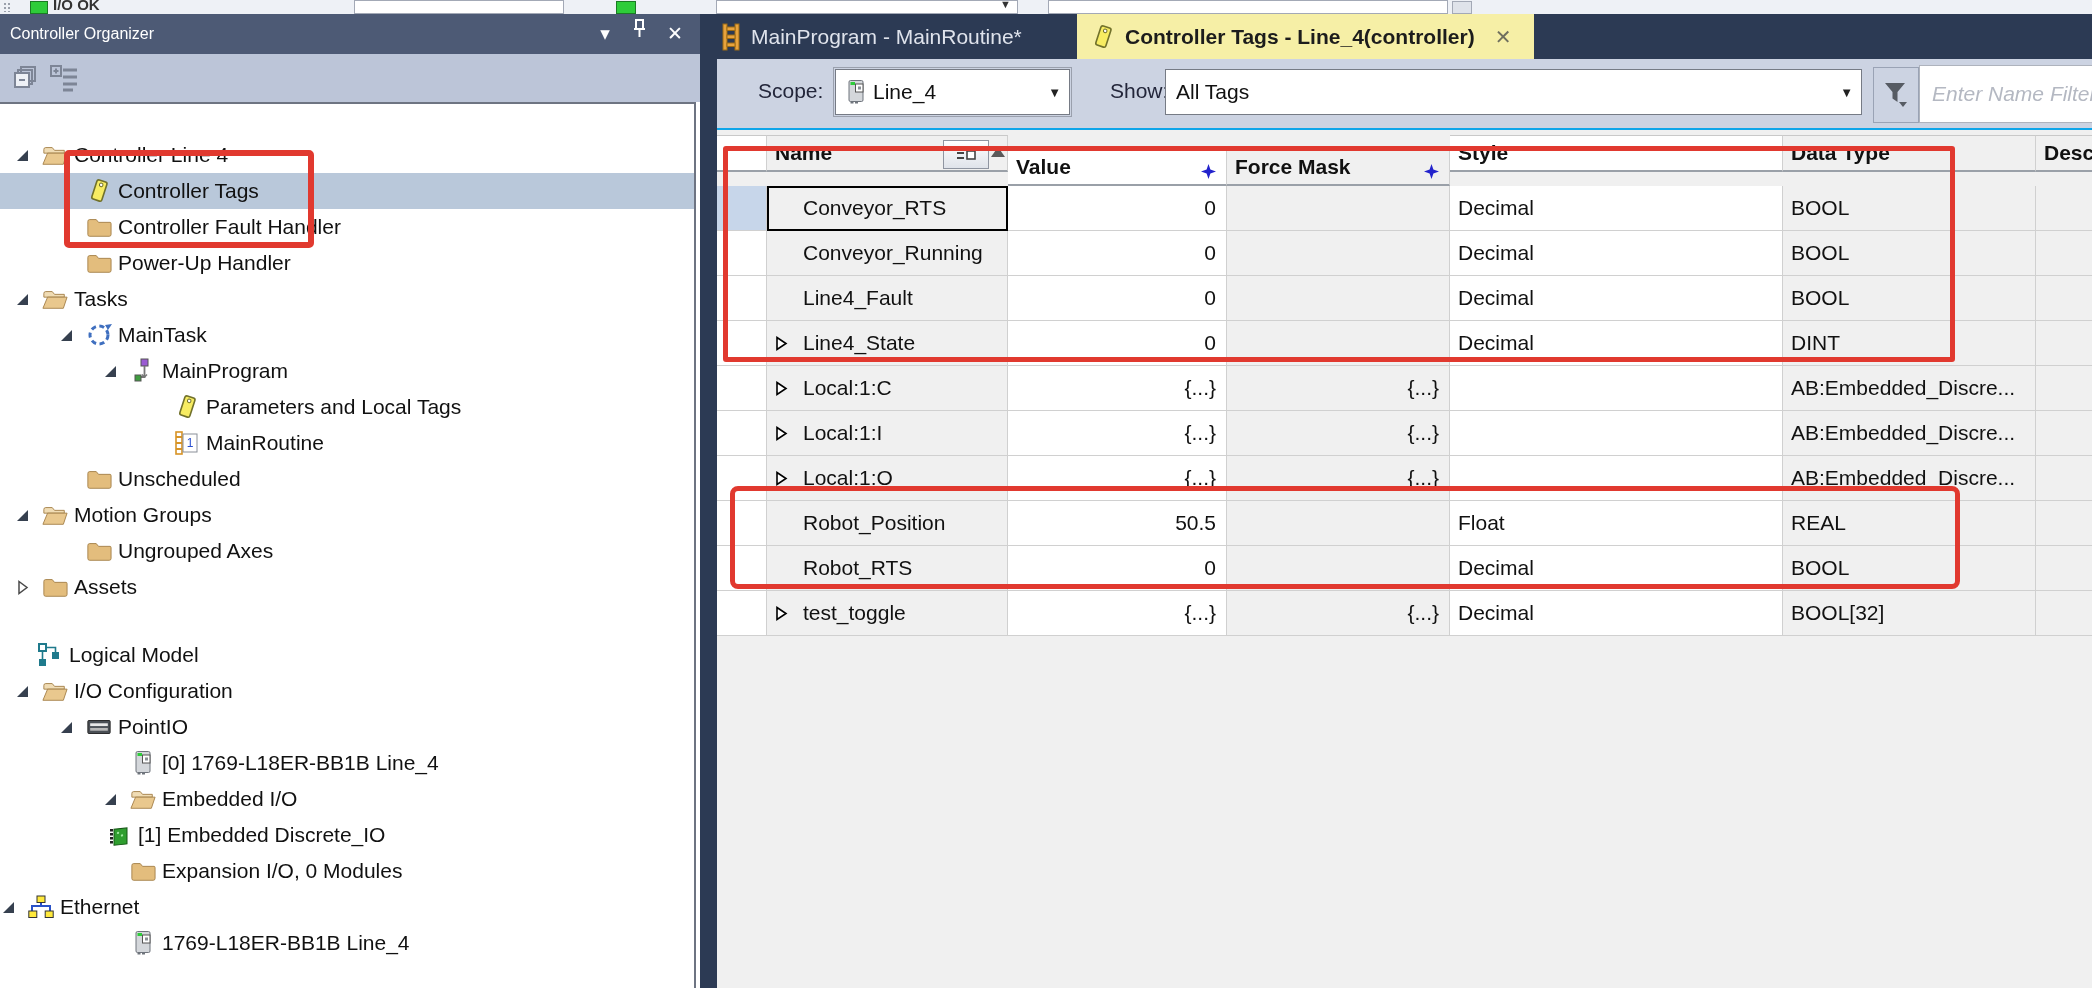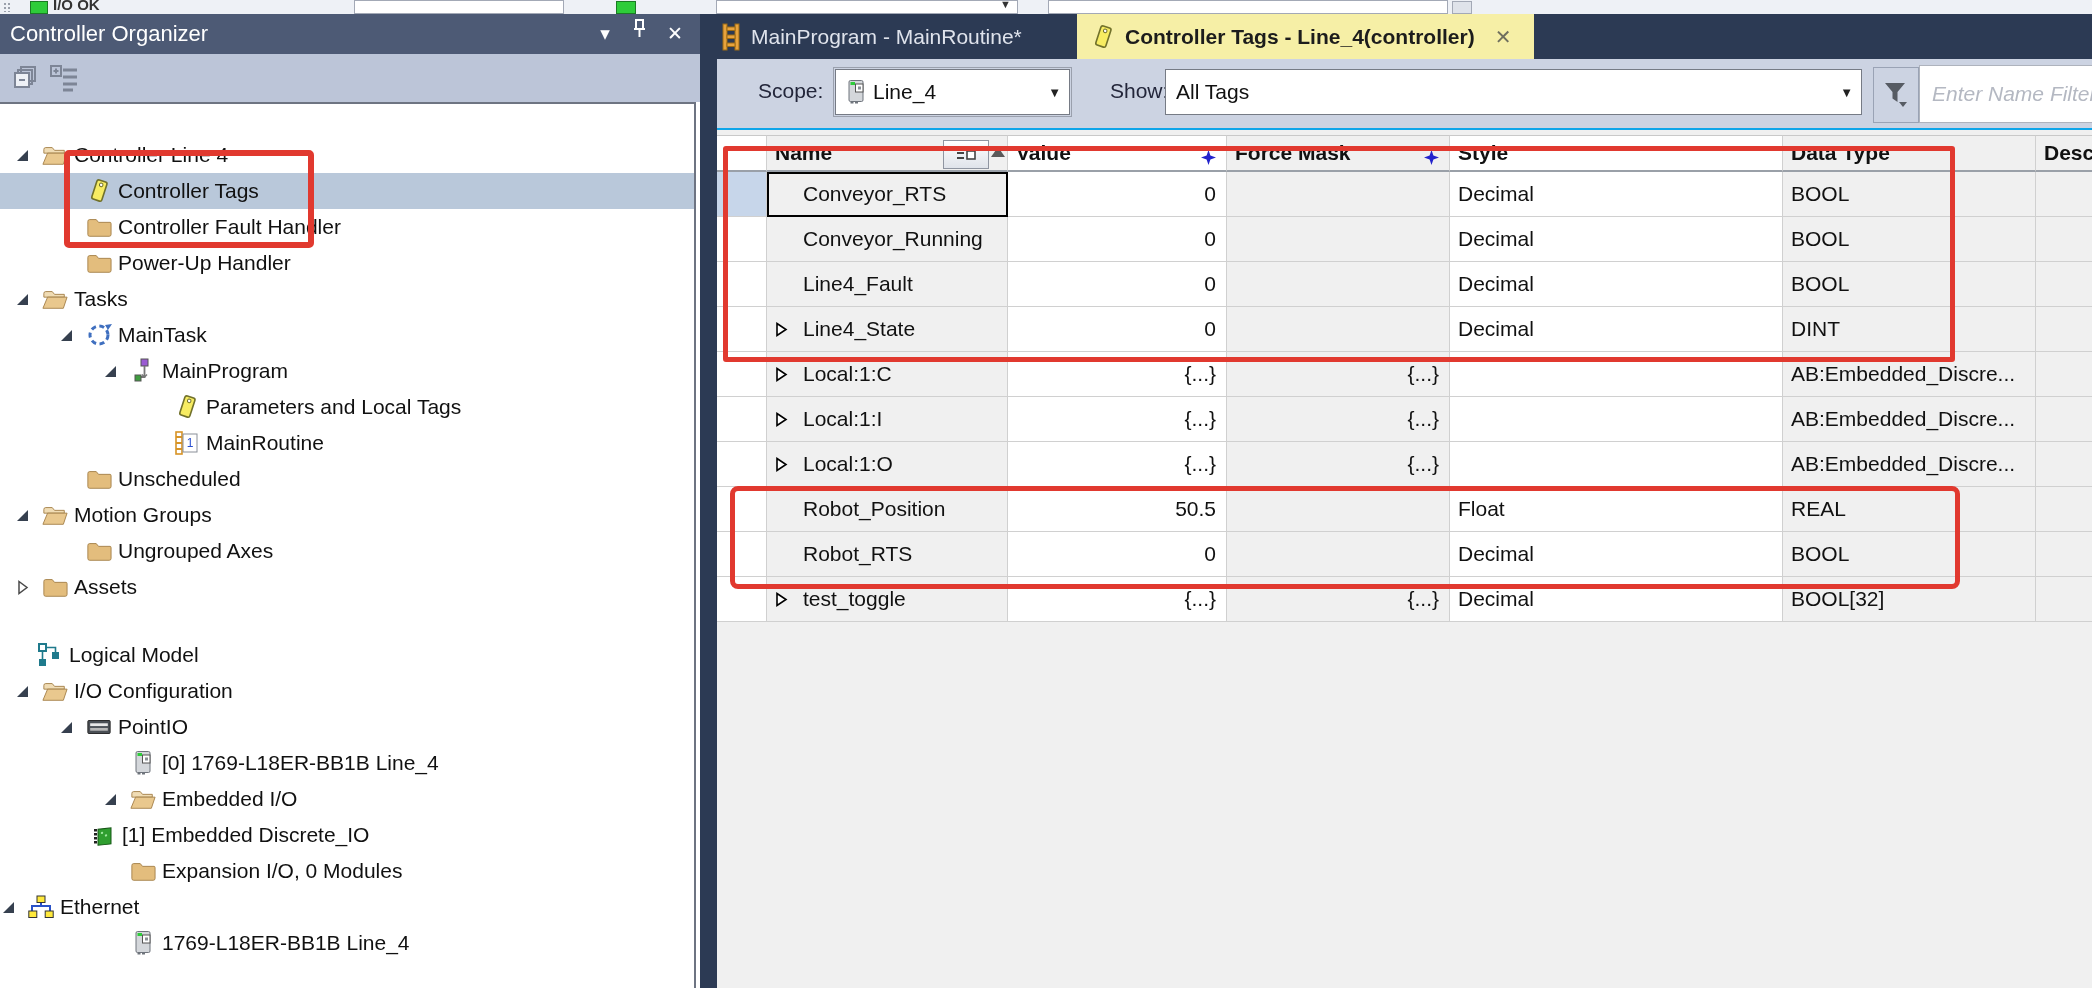--- a/index.html
+++ b/index.html
@@ -16,21 +16,21 @@
   #top-strip{left:0;top:0;width:2092px;height:14px;background:#eef1f6;overflow:hidden;}
   #top-strip .frag{position:absolute;background:#fff;border:1px solid #a3a9b6;}
   #io-led{position:absolute;left:30px;top:1px;width:16px;height:11px;background:#2ecc3a;border:1px solid #1b7a24;}
   #io-text{position:absolute;left:53px;top:-4px;font-size:15px;font-weight:bold;color:#333;}
   .grip{position:absolute;left:3px;top:2px;width:8px;height:10px;
         background:radial-gradient(#9aa0ab 1.2px,transparent 1.4px);background-size:4px 4px;}
 
   
   #left-panel{left:0;top:14px;width:700px;height:974px;background:#fff;}
   #lp-title{position:absolute;left:0;top:0;width:700px;height:40px;background:var(--titlebar);}
-  #lp-title .t{position:absolute;left:10px;top:0;line-height:40px;font-size:22px;color:#fff;}
+  #lp-title .t{position:absolute;left:10px;top:0;line-height:40px;font-size:16px;color:#fff;}
   .lp-winbtn{position:absolute;top:0;height:40px;width:34px;color:#fff;text-align:center;line-height:40px;font-size:19px;cursor:default;}
   #lp-toolbar{position:absolute;left:0;top:40px;width:700px;height:48px;background:var(--lptoolbar);}
   .lp-toolbtn{position:absolute;top:7px;width:36px;height:34px;display:flex;align-items:center;justify-content:center;}
   #tree-wrap{position:absolute;left:0;top:88px;width:696px;height:886px;background:#fff;
              border-top:2px solid #6e7482;border-right:2px solid #6e7482;padding-top:33px;box-sizing:border-box;overflow:hidden;}
   .tree-item{height:36px;display:flex;align-items:center;font-size:21px;white-space:nowrap;}
   .tree-item.selected{background:var(--treesel);}
   .tw-exp{width:16px;height:16px;flex:none;display:flex;align-items:center;justify-content:center;}
   .tw-icon{width:26px;height:26px;flex:none;margin:0 6px 0 12px;display:flex;align-items:center;justify-content:center;}
   .tw-label{padding-right:8px;}
@@ -65,21 +65,21 @@
         height:45px;display:flex;align-items:center;font-size:21px;overflow:hidden;white-space:nowrap;}
   .hcell{height:37px;background:#fff;border-top:1px solid #c9c9c9;border-bottom:2px solid var(--hdrline);
          font-weight:bold;position:relative;padding-left:8px;}
   .c-sel{width:50px;background:#fff;}
   .c-name{width:241px;background:var(--cellgray);position:relative;}
   .c-value{width:219px;background:#fff;justify-content:flex-end;padding-right:10px;}
   .c-force{width:223px;background:var(--cellgray);justify-content:flex-end;padding-right:10px;}
   .c-style{width:333px;background:#fff;padding-left:8px;}
   .c-dtype{width:253px;background:var(--cellgray);padding-left:8px;}
   .c-desc{width:180px;background:var(--cellgray);}
-  .hcell.c-value,.hcell.c-force{justify-content:flex-start;padding-right:0;}
+  .hcell.c-value,.hcell.c-force{justify-content:flex-start;padding-right:0;margin-top:14px;}
   .hcell.c-style,.hcell.c-dtype{padding-left:8px;}
   .row-exp{width:16px;margin-left:8px;display:flex;align-items:center;}
   .name-label{margin-left:36px;}
   .row-exp + .name-label{margin-left:12px;}
   .sel-cell{outline:2px solid #000;outline-offset:-2px;}
   .row-selected .c-sel{background:var(--rowsel);}
   #name-sort-btn{position:absolute;right:18px;top:4px;width:44px;height:27px;border:1px solid #8f95a1;
                  background:linear-gradient(#ffffff,#dfe3ea);display:flex;align-items:center;justify-content:center;}
   .sort-arrow{position:absolute;right:2px;top:11px;width:0;height:0;border-left:7px solid transparent;
               border-right:7px solid transparent;border-bottom:10px solid #5a5a5a;}
@@ -364,21 +364,21 @@
             </svg>
           </span>
           <span class="icn tw-icon">
             <svg width="28" height="24" viewBox="0 0 28 24">
               <path d="M2 6 Q2 4 4 4 L11 4 L13.5 7 L24 7 L24 10 L2 10 Z" fill="#f0dcb4" stroke="#a5824b"></path>
               <path d="M1 22 L6 10 L27 10 L23 22 Z" fill="#e9c88e" stroke="#a5824b"></path>
             </svg>
           </span>
           <span class="tw-label">Embedded I/O</span>
         </div>
-        <div class="tree-item" style="padding-left: 62px;">
+        <div class="tree-item" style="padding-left: 78px;">
           <span class="tw-exp"></span>
           <span class="icn tw-icon">
             <svg width="24" height="26" viewBox="0 0 24 26">
               <g transform="skewY(-6)">
                 <rect x="7" y="8" width="13" height="16" fill="#2f9e2f" stroke="#155715"></rect>
                 <circle cx="11" cy="12" r="1.2" fill="#9fe89f"></circle>
                 <circle cx="15" cy="15" r="1.2" fill="#9fe89f"></circle>
               </g>
               <rect x="3" y="7" width="3" height="2.5" fill="#222"></rect>
               <rect x="3" y="11" width="3" height="2.5" fill="#222"></rect>

